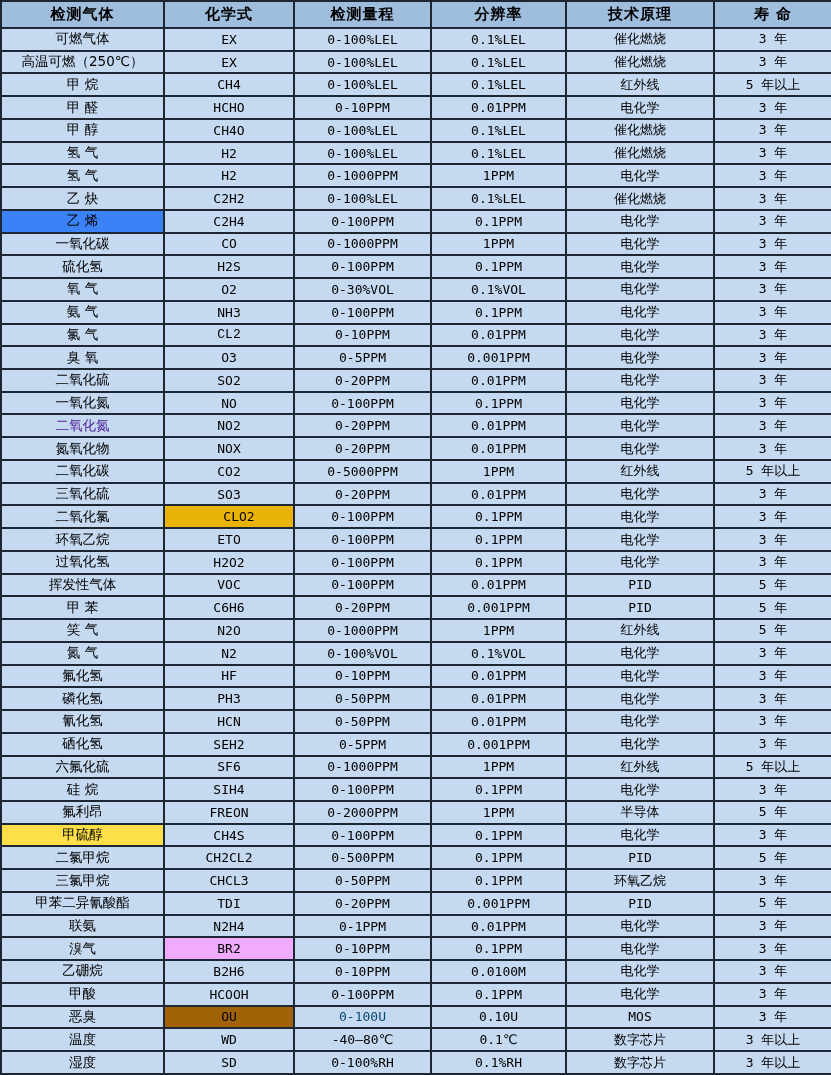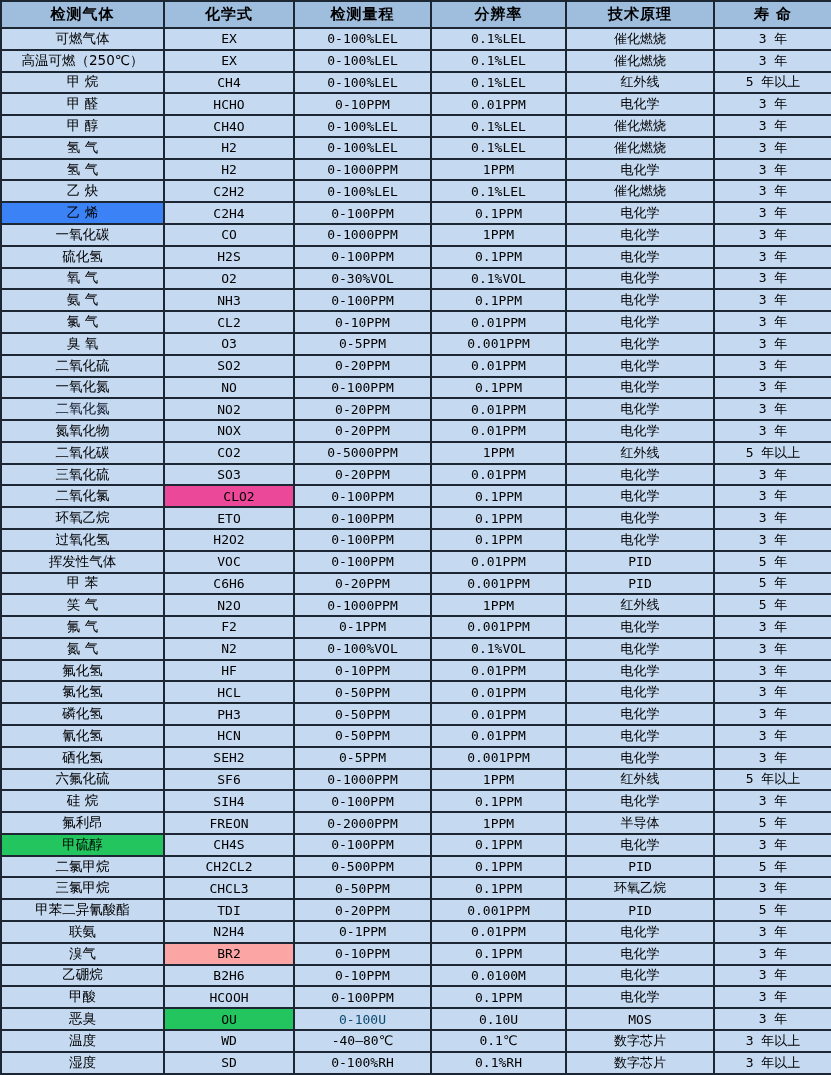--- a/index.html
+++ b/index.html
@@ -170,21 +170,21 @@
       <tr>
         <td class="cell-gas" style="background: rgb(197, 217, 241); border-color: rgb(28, 39, 51); color: rgb(0, 0, 0);">氨 气</td>
         <td class="cell-formula" style="background: rgb(197, 217, 241); border-color: rgb(28, 39, 51); color: rgb(0, 0, 0);">NH3</td>
         <td class="cell-range" style="background: rgb(197, 217, 241); border-color: rgb(28, 39, 51); color: rgb(0, 0, 0);">0-100PPM</td>
         <td class="cell-resolution" style="background: rgb(197, 217, 241); border-color: rgb(28, 39, 51); color: rgb(0, 0, 0);">0.1PPM</td>
         <td class="cell-principle" style="background: rgb(197, 217, 241); border-color: rgb(28, 39, 51); color: rgb(0, 0, 0);">电化学</td>
         <td class="cell-lifespan" style="background: rgb(197, 217, 241); border-color: rgb(28, 39, 51); color: rgb(0, 0, 0);">3 年</td>
       </tr>
       <tr>
         <td class="cell-gas" style="background: rgb(197, 217, 241); border-color: rgb(28, 39, 51); color: rgb(0, 0, 0);">氯 气</td>
-        <td class="cell-formula" style="background: rgb(197, 217, 241); border-color: rgb(28, 39, 51); color: rgb(0, 0, 0);">CL2</td>
+        <td class="cell-formula" style="background: rgb(197, 217, 241); border-color: rgb(28, 39, 51); color: rgb(0, 0, 0); font-family: Liberation Mono, monospace;">CL2</td>
         <td class="cell-range" style="background: rgb(197, 217, 241); border-color: rgb(28, 39, 51); color: rgb(0, 0, 0);">0-10PPM</td>
         <td class="cell-resolution" style="background: rgb(197, 217, 241); border-color: rgb(28, 39, 51); color: rgb(0, 0, 0);">0.01PPM</td>
         <td class="cell-principle" style="background: rgb(197, 217, 241); border-color: rgb(28, 39, 51); color: rgb(0, 0, 0);">电化学</td>
         <td class="cell-lifespan" style="background: rgb(197, 217, 241); border-color: rgb(28, 39, 51); color: rgb(0, 0, 0);">3 年</td>
       </tr>
       <tr>
         <td class="cell-gas" style="background: rgb(197, 217, 241); border-color: rgb(28, 39, 51); color: rgb(0, 0, 0);">臭 氧</td>
         <td class="cell-formula" style="background: rgb(197, 217, 241); border-color: rgb(28, 39, 51); color: rgb(0, 0, 0);">O3</td>
         <td class="cell-range" style="background: rgb(197, 217, 241); border-color: rgb(28, 39, 51); color: rgb(0, 0, 0);">0-5PPM</td>
         <td class="cell-resolution" style="background: rgb(197, 217, 241); border-color: rgb(28, 39, 51); color: rgb(0, 0, 0);">0.001PPM</td>
@@ -201,21 +201,21 @@
       </tr>
       <tr>
         <td class="cell-gas" style="background: rgb(197, 217, 241); border-color: rgb(28, 39, 51); color: rgb(0, 0, 0);">一氧化氮</td>
         <td class="cell-formula" style="background: rgb(197, 217, 241); border-color: rgb(28, 39, 51); color: rgb(0, 0, 0);">NO</td>
         <td class="cell-range" style="background: rgb(197, 217, 241); border-color: rgb(28, 39, 51); color: rgb(0, 0, 0);">0-100PPM</td>
         <td class="cell-resolution" style="background: rgb(197, 217, 241); border-color: rgb(28, 39, 51); color: rgb(0, 0, 0);">0.1PPM</td>
         <td class="cell-principle" style="background: rgb(197, 217, 241); border-color: rgb(28, 39, 51); color: rgb(0, 0, 0);">电化学</td>
         <td class="cell-lifespan" style="background: rgb(197, 217, 241); border-color: rgb(28, 39, 51); color: rgb(0, 0, 0);">3 年</td>
       </tr>
       <tr>
-        <td class="cell-gas" style="background: rgb(197, 217, 241); border-color: rgb(28, 39, 51); color: #0f172a; margin-left: 15px;">二氧化氮</td>
+        <td class="cell-gas" style="background: rgb(197, 217, 241); border-color: rgb(28, 39, 51); color: #4c1d95; margin-left: 15px;">二氧化氮</td>
         <td class="cell-formula" style="background: rgb(197, 217, 241); border-color: rgb(28, 39, 51); color: rgb(0, 0, 0);">NO2</td>
         <td class="cell-range" style="background: rgb(197, 217, 241); border-color: rgb(28, 39, 51); color: rgb(0, 0, 0);">0-20PPM</td>
         <td class="cell-resolution" style="background: rgb(197, 217, 241); border-color: rgb(28, 39, 51); color: rgb(0, 0, 0);">0.01PPM</td>
         <td class="cell-principle" style="background: rgb(197, 217, 241); border-color: rgb(28, 39, 51); color: rgb(0, 0, 0);">电化学</td>
         <td class="cell-lifespan" style="background: rgb(197, 217, 241); border-color: rgb(28, 39, 51); color: rgb(0, 0, 0);">3 年</td>
       </tr>
       <tr>
         <td class="cell-gas" style="background: rgb(197, 217, 241); border-color: rgb(28, 39, 51); color: rgb(0, 0, 0);">氮氧化物</td>
         <td class="cell-formula" style="background: rgb(197, 217, 241); border-color: rgb(28, 39, 51); color: rgb(0, 0, 0);">NOX</td>
         <td class="cell-range" style="background: rgb(197, 217, 241); border-color: rgb(28, 39, 51); color: rgb(0, 0, 0);">0-20PPM</td>
@@ -234,21 +234,21 @@
       <tr>
         <td class="cell-gas" style="background: rgb(197, 217, 241); border-color: rgb(28, 39, 51); color: rgb(0, 0, 0);">三氧化硫</td>
         <td class="cell-formula" style="background: rgb(197, 217, 241); border-color: rgb(28, 39, 51); color: rgb(0, 0, 0);">SO3</td>
         <td class="cell-range" style="background: rgb(197, 217, 241); border-color: rgb(28, 39, 51); color: rgb(0, 0, 0);">0-20PPM</td>
         <td class="cell-resolution" style="background: rgb(197, 217, 241); border-color: rgb(28, 39, 51); color: rgb(0, 0, 0);">0.01PPM</td>
         <td class="cell-principle" style="background: rgb(197, 217, 241); border-color: rgb(28, 39, 51); color: rgb(0, 0, 0);">电化学</td>
         <td class="cell-lifespan" style="background: rgb(197, 217, 241); border-color: rgb(28, 39, 51); color: rgb(0, 0, 0);">3 年</td>
       </tr>
       <tr>
         <td class="cell-gas" style="background: rgb(197, 217, 241); border-color: rgb(28, 39, 51); color: rgb(0, 0, 0);">二氧化氯</td>
-        <td class="cell-formula" style="background: #ec4899; border-color: rgb(28, 39, 51); color: rgb(0, 0, 0); padding-left: 20px;">CLO2</td>
+        <td class="cell-formula" style="background: #eab308; border-color: rgb(28, 39, 51); color: rgb(0, 0, 0); padding-left: 20px;">CLO2</td>
         <td class="cell-range" style="background: rgb(197, 217, 241); border-color: rgb(28, 39, 51); color: rgb(0, 0, 0);">0-100PPM</td>
         <td class="cell-resolution" style="background: rgb(197, 217, 241); border-color: rgb(28, 39, 51); color: rgb(0, 0, 0);">0.1PPM</td>
         <td class="cell-principle" style="background: rgb(197, 217, 241); border-color: rgb(28, 39, 51); color: rgb(0, 0, 0);">电化学</td>
         <td class="cell-lifespan" style="background: rgb(197, 217, 241); border-color: rgb(28, 39, 51); color: rgb(0, 0, 0);">3 年</td>
       </tr>
       <tr>
         <td class="cell-gas" style="background: rgb(197, 217, 241); border-color: rgb(28, 39, 51); color: rgb(0, 0, 0);">环氧乙烷</td>
         <td class="cell-formula" style="background: rgb(197, 217, 241); border-color: rgb(28, 39, 51); color: rgb(0, 0, 0);">ETO</td>
         <td class="cell-range" style="background: rgb(197, 217, 241); border-color: rgb(28, 39, 51); color: rgb(0, 0, 0);">0-100PPM</td>
         <td class="cell-resolution" style="background: rgb(197, 217, 241); border-color: rgb(28, 39, 51); color: rgb(0, 0, 0);">0.1PPM</td>
@@ -279,54 +279,38 @@
         <td class="cell-principle" style="background: rgb(197, 217, 241); border-color: rgb(28, 39, 51); color: rgb(0, 0, 0);">PID</td>
         <td class="cell-lifespan" style="background: rgb(197, 217, 241); border-color: rgb(28, 39, 51); color: rgb(0, 0, 0);">5 年</td>
       </tr>
       <tr>
         <td class="cell-gas" style="background: rgb(197, 217, 241); border-color: rgb(28, 39, 51); color: rgb(0, 0, 0);">笑 气</td>
         <td class="cell-formula" style="background: rgb(197, 217, 241); border-color: rgb(28, 39, 51); color: rgb(0, 0, 0);">N2O</td>
         <td class="cell-range" style="background: rgb(197, 217, 241); border-color: rgb(28, 39, 51); color: rgb(0, 0, 0);">0-1000PPM</td>
         <td class="cell-resolution" style="background: rgb(197, 217, 241); border-color: rgb(28, 39, 51); color: rgb(0, 0, 0);">1PPM</td>
         <td class="cell-principle" style="background: rgb(197, 217, 241); border-color: rgb(28, 39, 51); color: rgb(0, 0, 0);">红外线</td>
         <td class="cell-lifespan" style="background: rgb(197, 217, 241); border-color: rgb(28, 39, 51); color: rgb(0, 0, 0);">5 年</td>
-      </tr>
-      <tr>
-        <td class="cell-gas" style="background: rgb(197, 217, 241); border-color: rgb(28, 39, 51); color: rgb(0, 0, 0);">氟 气</td>
-        <td class="cell-formula" style="background: rgb(197, 217, 241); border-color: rgb(28, 39, 51); color: rgb(0, 0, 0);">F2</td>
-        <td class="cell-range" style="background: rgb(197, 217, 241); border-color: rgb(28, 39, 51); color: rgb(0, 0, 0);">0-1PPM</td>
-        <td class="cell-resolution" style="background: rgb(197, 217, 241); border-color: rgb(28, 39, 51); color: rgb(0, 0, 0);">0.001PPM</td>
-        <td class="cell-principle" style="background: rgb(197, 217, 241); border-color: rgb(28, 39, 51); color: rgb(0, 0, 0);">电化学</td>
-        <td class="cell-lifespan" style="background: rgb(197, 217, 241); border-color: rgb(28, 39, 51); color: rgb(0, 0, 0);">3 年</td>
       </tr>
       <tr>
         <td class="cell-gas" style="background: rgb(197, 217, 241); border-color: rgb(28, 39, 51); color: rgb(0, 0, 0);">氮 气</td>
         <td class="cell-formula" style="background: rgb(197, 217, 241); border-color: rgb(28, 39, 51); color: rgb(0, 0, 0);">N2</td>
         <td class="cell-range" style="background: rgb(197, 217, 241); border-color: rgb(28, 39, 51); color: rgb(0, 0, 0);">0-100%VOL</td>
         <td class="cell-resolution" style="background: rgb(197, 217, 241); border-color: rgb(28, 39, 51); color: rgb(0, 0, 0);">0.1%VOL</td>
         <td class="cell-principle" style="background: rgb(197, 217, 241); border-color: rgb(28, 39, 51); color: rgb(0, 0, 0);">电化学</td>
         <td class="cell-lifespan" style="background: rgb(197, 217, 241); border-color: rgb(28, 39, 51); color: rgb(0, 0, 0);">3 年</td>
       </tr>
       <tr>
         <td class="cell-gas" style="background: rgb(197, 217, 241); border-color: rgb(28, 39, 51); color: rgb(0, 0, 0);">氟化氢</td>
         <td class="cell-formula" style="background: rgb(197, 217, 241); border-color: rgb(28, 39, 51); color: rgb(0, 0, 0);">HF</td>
         <td class="cell-range" style="background: rgb(197, 217, 241); border-color: rgb(28, 39, 51); color: rgb(0, 0, 0);">0-10PPM</td>
         <td class="cell-resolution" style="background: rgb(197, 217, 241); border-color: rgb(28, 39, 51); color: rgb(0, 0, 0);">0.01PPM</td>
         <td class="cell-principle" style="background: rgb(197, 217, 241); border-color: rgb(28, 39, 51); color: rgb(0, 0, 0);">电化学</td>
         <td class="cell-lifespan" style="background: rgb(197, 217, 241); border-color: rgb(28, 39, 51); color: rgb(0, 0, 0);">3 年</td>
       </tr>
       <tr>
-        <td class="cell-gas" style="background: rgb(197, 217, 241); border-color: rgb(28, 39, 51); color: rgb(0, 0, 0);">氯化氢</td>
-        <td class="cell-formula" style="background: rgb(197, 217, 241); border-color: rgb(28, 39, 51); color: rgb(0, 0, 0);">HCL</td>
-        <td class="cell-range" style="background: rgb(197, 217, 241); border-color: rgb(28, 39, 51); color: rgb(0, 0, 0);">0-50PPM</td>
-        <td class="cell-resolution" style="background: rgb(197, 217, 241); border-color: rgb(28, 39, 51); color: rgb(0, 0, 0);">0.01PPM</td>
-        <td class="cell-principle" style="background: rgb(197, 217, 241); border-color: rgb(28, 39, 51); color: rgb(0, 0, 0);">电化学</td>
-        <td class="cell-lifespan" style="background: rgb(197, 217, 241); border-color: rgb(28, 39, 51); color: rgb(0, 0, 0);">3 年</td>
-      </tr>
-      <tr>
         <td class="cell-gas" style="background: rgb(197, 217, 241); border-color: rgb(28, 39, 51); color: rgb(0, 0, 0);">磷化氢</td>
         <td class="cell-formula" style="background: rgb(197, 217, 241); border-color: rgb(28, 39, 51); color: rgb(0, 0, 0);">PH3</td>
         <td class="cell-range" style="background: rgb(197, 217, 241); border-color: rgb(28, 39, 51); color: rgb(0, 0, 0);">0-50PPM</td>
         <td class="cell-resolution" style="background: rgb(197, 217, 241); border-color: rgb(28, 39, 51); color: rgb(0, 0, 0);">0.01PPM</td>
         <td class="cell-principle" style="background: rgb(197, 217, 241); border-color: rgb(28, 39, 51); color: rgb(0, 0, 0);">电化学</td>
         <td class="cell-lifespan" style="background: rgb(197, 217, 241); border-color: rgb(28, 39, 51); color: rgb(0, 0, 0);">3 年</td>
       </tr>
       <tr>
         <td class="cell-gas" style="background: rgb(197, 217, 241); border-color: rgb(28, 39, 51); color: rgb(0, 0, 0);">氰化氢</td>
         <td class="cell-formula" style="background: rgb(197, 217, 241); border-color: rgb(28, 39, 51); color: rgb(0, 0, 0);">HCN</td>
@@ -361,21 +345,21 @@
       </tr>
       <tr>
         <td class="cell-gas" style="background: rgb(197, 217, 241); border-color: rgb(28, 39, 51); color: rgb(0, 0, 0);">氟利昂</td>
         <td class="cell-formula" style="background: rgb(197, 217, 241); border-color: rgb(28, 39, 51); color: rgb(0, 0, 0);">FREON</td>
         <td class="cell-range" style="background: rgb(197, 217, 241); border-color: rgb(28, 39, 51); color: rgb(0, 0, 0);">0-2000PPM</td>
         <td class="cell-resolution" style="background: rgb(197, 217, 241); border-color: rgb(28, 39, 51); color: rgb(0, 0, 0);">1PPM</td>
         <td class="cell-principle" style="background: rgb(197, 217, 241); border-color: rgb(28, 39, 51); color: rgb(0, 0, 0);">半导体</td>
         <td class="cell-lifespan" style="background: rgb(197, 217, 241); border-color: rgb(28, 39, 51); color: rgb(0, 0, 0);">5 年</td>
       </tr>
       <tr>
-        <td class="cell-gas" style="background: #22c55e; border-color: rgb(28, 39, 51); color: rgb(0, 0, 0);">甲硫醇</td>
+        <td class="cell-gas" style="background: #fde047; border-color: rgb(28, 39, 51); color: rgb(0, 0, 0);">甲硫醇</td>
         <td class="cell-formula" style="background: rgb(197, 217, 241); border-color: rgb(28, 39, 51); color: rgb(0, 0, 0);">CH4S</td>
         <td class="cell-range" style="background: rgb(197, 217, 241); border-color: rgb(28, 39, 51); color: rgb(0, 0, 0);">0-100PPM</td>
         <td class="cell-resolution" style="background: rgb(197, 217, 241); border-color: rgb(28, 39, 51); color: rgb(0, 0, 0);">0.1PPM</td>
         <td class="cell-principle" style="background: rgb(197, 217, 241); border-color: rgb(28, 39, 51); color: rgb(0, 0, 0);">电化学</td>
         <td class="cell-lifespan" style="background: rgb(197, 217, 241); border-color: rgb(28, 39, 51); color: rgb(0, 0, 0);">3 年</td>
       </tr>
       <tr>
         <td class="cell-gas" style="background: rgb(197, 217, 241); border-color: rgb(28, 39, 51); color: rgb(0, 0, 0);">二氯甲烷</td>
         <td class="cell-formula" style="background: rgb(197, 217, 241); border-color: rgb(28, 39, 51); color: rgb(0, 0, 0);">CH2CL2</td>
         <td class="cell-range" style="background: rgb(197, 217, 241); border-color: rgb(28, 39, 51); color: rgb(0, 0, 0);">0-500PPM</td>
@@ -402,21 +386,21 @@
       <tr>
         <td class="cell-gas" style="background: rgb(197, 217, 241); border-color: rgb(28, 39, 51); color: rgb(0, 0, 0);">联氨</td>
         <td class="cell-formula" style="background: rgb(197, 217, 241); border-color: rgb(28, 39, 51); color: rgb(0, 0, 0);">N2H4</td>
         <td class="cell-range" style="background: rgb(197, 217, 241); border-color: rgb(28, 39, 51); color: rgb(0, 0, 0);">0-1PPM</td>
         <td class="cell-resolution" style="background: rgb(197, 217, 241); border-color: rgb(28, 39, 51); color: rgb(0, 0, 0);">0.01PPM</td>
         <td class="cell-principle" style="background: rgb(197, 217, 241); border-color: rgb(28, 39, 51); color: rgb(0, 0, 0);">电化学</td>
         <td class="cell-lifespan" style="background: rgb(197, 217, 241); border-color: rgb(28, 39, 51); color: rgb(0, 0, 0);">3 年</td>
       </tr>
       <tr>
         <td class="cell-gas" style="background: rgb(197, 217, 241); border-color: rgb(28, 39, 51); color: rgb(0, 0, 0);">溴气</td>
-        <td class="cell-formula" style="background: #fca5a5; border-color: rgb(28, 39, 51); color: rgb(0, 0, 0); text-align: center;">BR2</td>
+        <td class="cell-formula" style="background: #f0abfc; border-color: rgb(28, 39, 51); color: rgb(0, 0, 0); text-align: center;">BR2</td>
         <td class="cell-range" style="background: rgb(197, 217, 241); border-color: rgb(28, 39, 51); color: rgb(0, 0, 0);">0-10PPM</td>
         <td class="cell-resolution" style="background: rgb(197, 217, 241); border-color: rgb(28, 39, 51); color: rgb(0, 0, 0);">0.1PPM</td>
         <td class="cell-principle" style="background: rgb(197, 217, 241); border-color: rgb(28, 39, 51); color: rgb(0, 0, 0);">电化学</td>
         <td class="cell-lifespan" style="background: rgb(197, 217, 241); border-color: rgb(28, 39, 51); color: rgb(0, 0, 0);">3 年</td>
       </tr>
       <tr>
         <td class="cell-gas" style="background: rgb(197, 217, 241); border-color: rgb(28, 39, 51); color: rgb(0, 0, 0);">乙硼烷</td>
         <td class="cell-formula" style="background: rgb(197, 217, 241); border-color: rgb(28, 39, 51); color: rgb(0, 0, 0);">B2H6</td>
         <td class="cell-range" style="background: rgb(197, 217, 241); border-color: rgb(28, 39, 51); color: rgb(0, 0, 0);">0-10PPM</td>
         <td class="cell-resolution" style="background: rgb(197, 217, 241); border-color: rgb(28, 39, 51); color: rgb(0, 0, 0);">0.0100M</td>
@@ -426,21 +410,21 @@
       <tr>
         <td class="cell-gas" style="background: rgb(197, 217, 241); border-color: rgb(28, 39, 51); color: rgb(0, 0, 0);">甲酸</td>
         <td class="cell-formula" style="background: rgb(197, 217, 241); border-color: rgb(28, 39, 51); color: rgb(0, 0, 0);">HCOOH</td>
         <td class="cell-range" style="background: rgb(197, 217, 241); border-color: rgb(28, 39, 51); color: rgb(0, 0, 0);">0-100PPM</td>
         <td class="cell-resolution" style="background: rgb(197, 217, 241); border-color: rgb(28, 39, 51); color: rgb(0, 0, 0);">0.1PPM</td>
         <td class="cell-principle" style="background: rgb(197, 217, 241); border-color: rgb(28, 39, 51); color: rgb(0, 0, 0);">电化学</td>
         <td class="cell-lifespan" style="background: rgb(197, 217, 241); border-color: rgb(28, 39, 51); color: rgb(0, 0, 0);">3 年</td>
       </tr>
       <tr>
         <td class="cell-gas" style="background: rgb(197, 217, 241); border-color: rgb(28, 39, 51); color: rgb(0, 0, 0);">恶臭</td>
-        <td class="cell-formula" style="background: #22c55e; border-color: rgb(28, 39, 51); color: rgb(0, 0, 0);">OU</td>
+        <td class="cell-formula" style="background: #a16207; border-color: rgb(28, 39, 51); color: rgb(0, 0, 0);">OU</td>
         <td class="cell-range" style="background: rgb(197, 217, 241); border-color: rgb(28, 39, 51); color: #0c4a6e;">0-100U</td>
         <td class="cell-resolution" style="background: rgb(197, 217, 241); border-color: rgb(28, 39, 51); color: rgb(0, 0, 0);">0.10U</td>
         <td class="cell-principle" style="background: rgb(197, 217, 241); border-color: rgb(28, 39, 51); color: rgb(0, 0, 0);">MOS</td>
         <td class="cell-lifespan" style="background: rgb(197, 217, 241); border-color: rgb(28, 39, 51); color: rgb(0, 0, 0);">3 年</td>
       </tr>
       <tr>
         <td class="cell-gas" style="background: rgb(197, 217, 241); border-color: rgb(28, 39, 51); color: rgb(0, 0, 0);">温度</td>
         <td class="cell-formula" style="background: rgb(197, 217, 241); border-color: rgb(28, 39, 51); color: rgb(0, 0, 0);">WD</td>
         <td class="cell-range" style="background: rgb(197, 217, 241); border-color: rgb(28, 39, 51); color: rgb(0, 0, 0);">-40—80℃</td>
         <td class="cell-resolution" style="background: rgb(197, 217, 241); border-color: rgb(28, 39, 51); color: rgb(0, 0, 0);">0.1℃</td>

